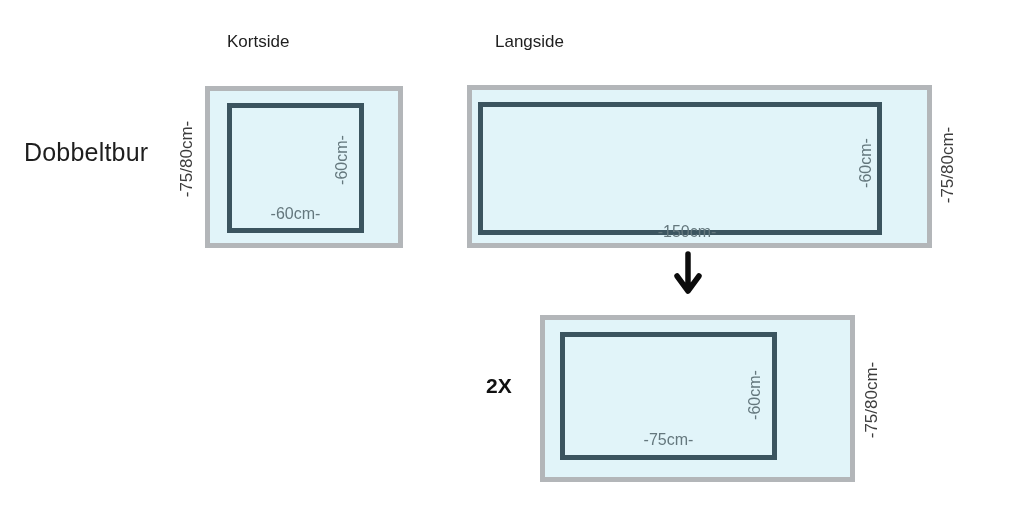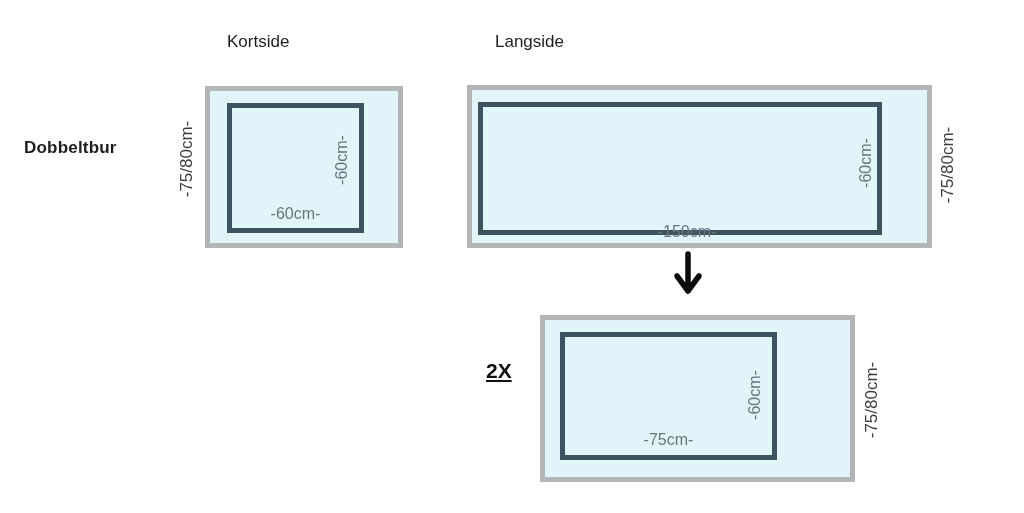--- a/index.html
+++ b/index.html
@@ -13,24 +13,23 @@
     height: 513px;
     background: #ffffff;
     font-family: "Liberation Sans", sans-serif;
     overflow: hidden;
   }
   .abs { position: absolute; }
 
   
   .main-label {
     left: 24px; top: 138px;
-    font-size: 17px;
+    font-size: 25px;
     color: #1e1e1e;
     letter-spacing: 0.2px;
-    font-weight: bold;
   }
 
   
   .sec-title {
     font-size: 17px;
     color: #1e1e1e;
   }
   .kortside-title { left: 227px; top: 32px; }
   .langside-title { left: 495px; top: 32px; }
 
@@ -85,25 +84,24 @@
   .kortside-outer-h { left: 187px; top: 159px; }
   .langside-outer-h { left: 948px; top: 165px; }
   .result-outer-h   { left: 872px; top: 400px; }
 
   
   .kortside-outer-w { left: 213px; top: 253px; width: 160px; }
   .result-outer-w   { left: 611px; top: 486px; width: 140px; }
 
   
   .multiplier-label {
-    left: 486px; top: 359px;
+    left: 486px; top: 374px;
     font-size: 21px;
     font-weight: bold;
     color: #111111;
-    text-decoration: underline;
   }
 
   
   .down-arrow { left: 672px; top: 251px; }
 </style>
 </head>
 <body>
 
 <div class="canvas">
 

